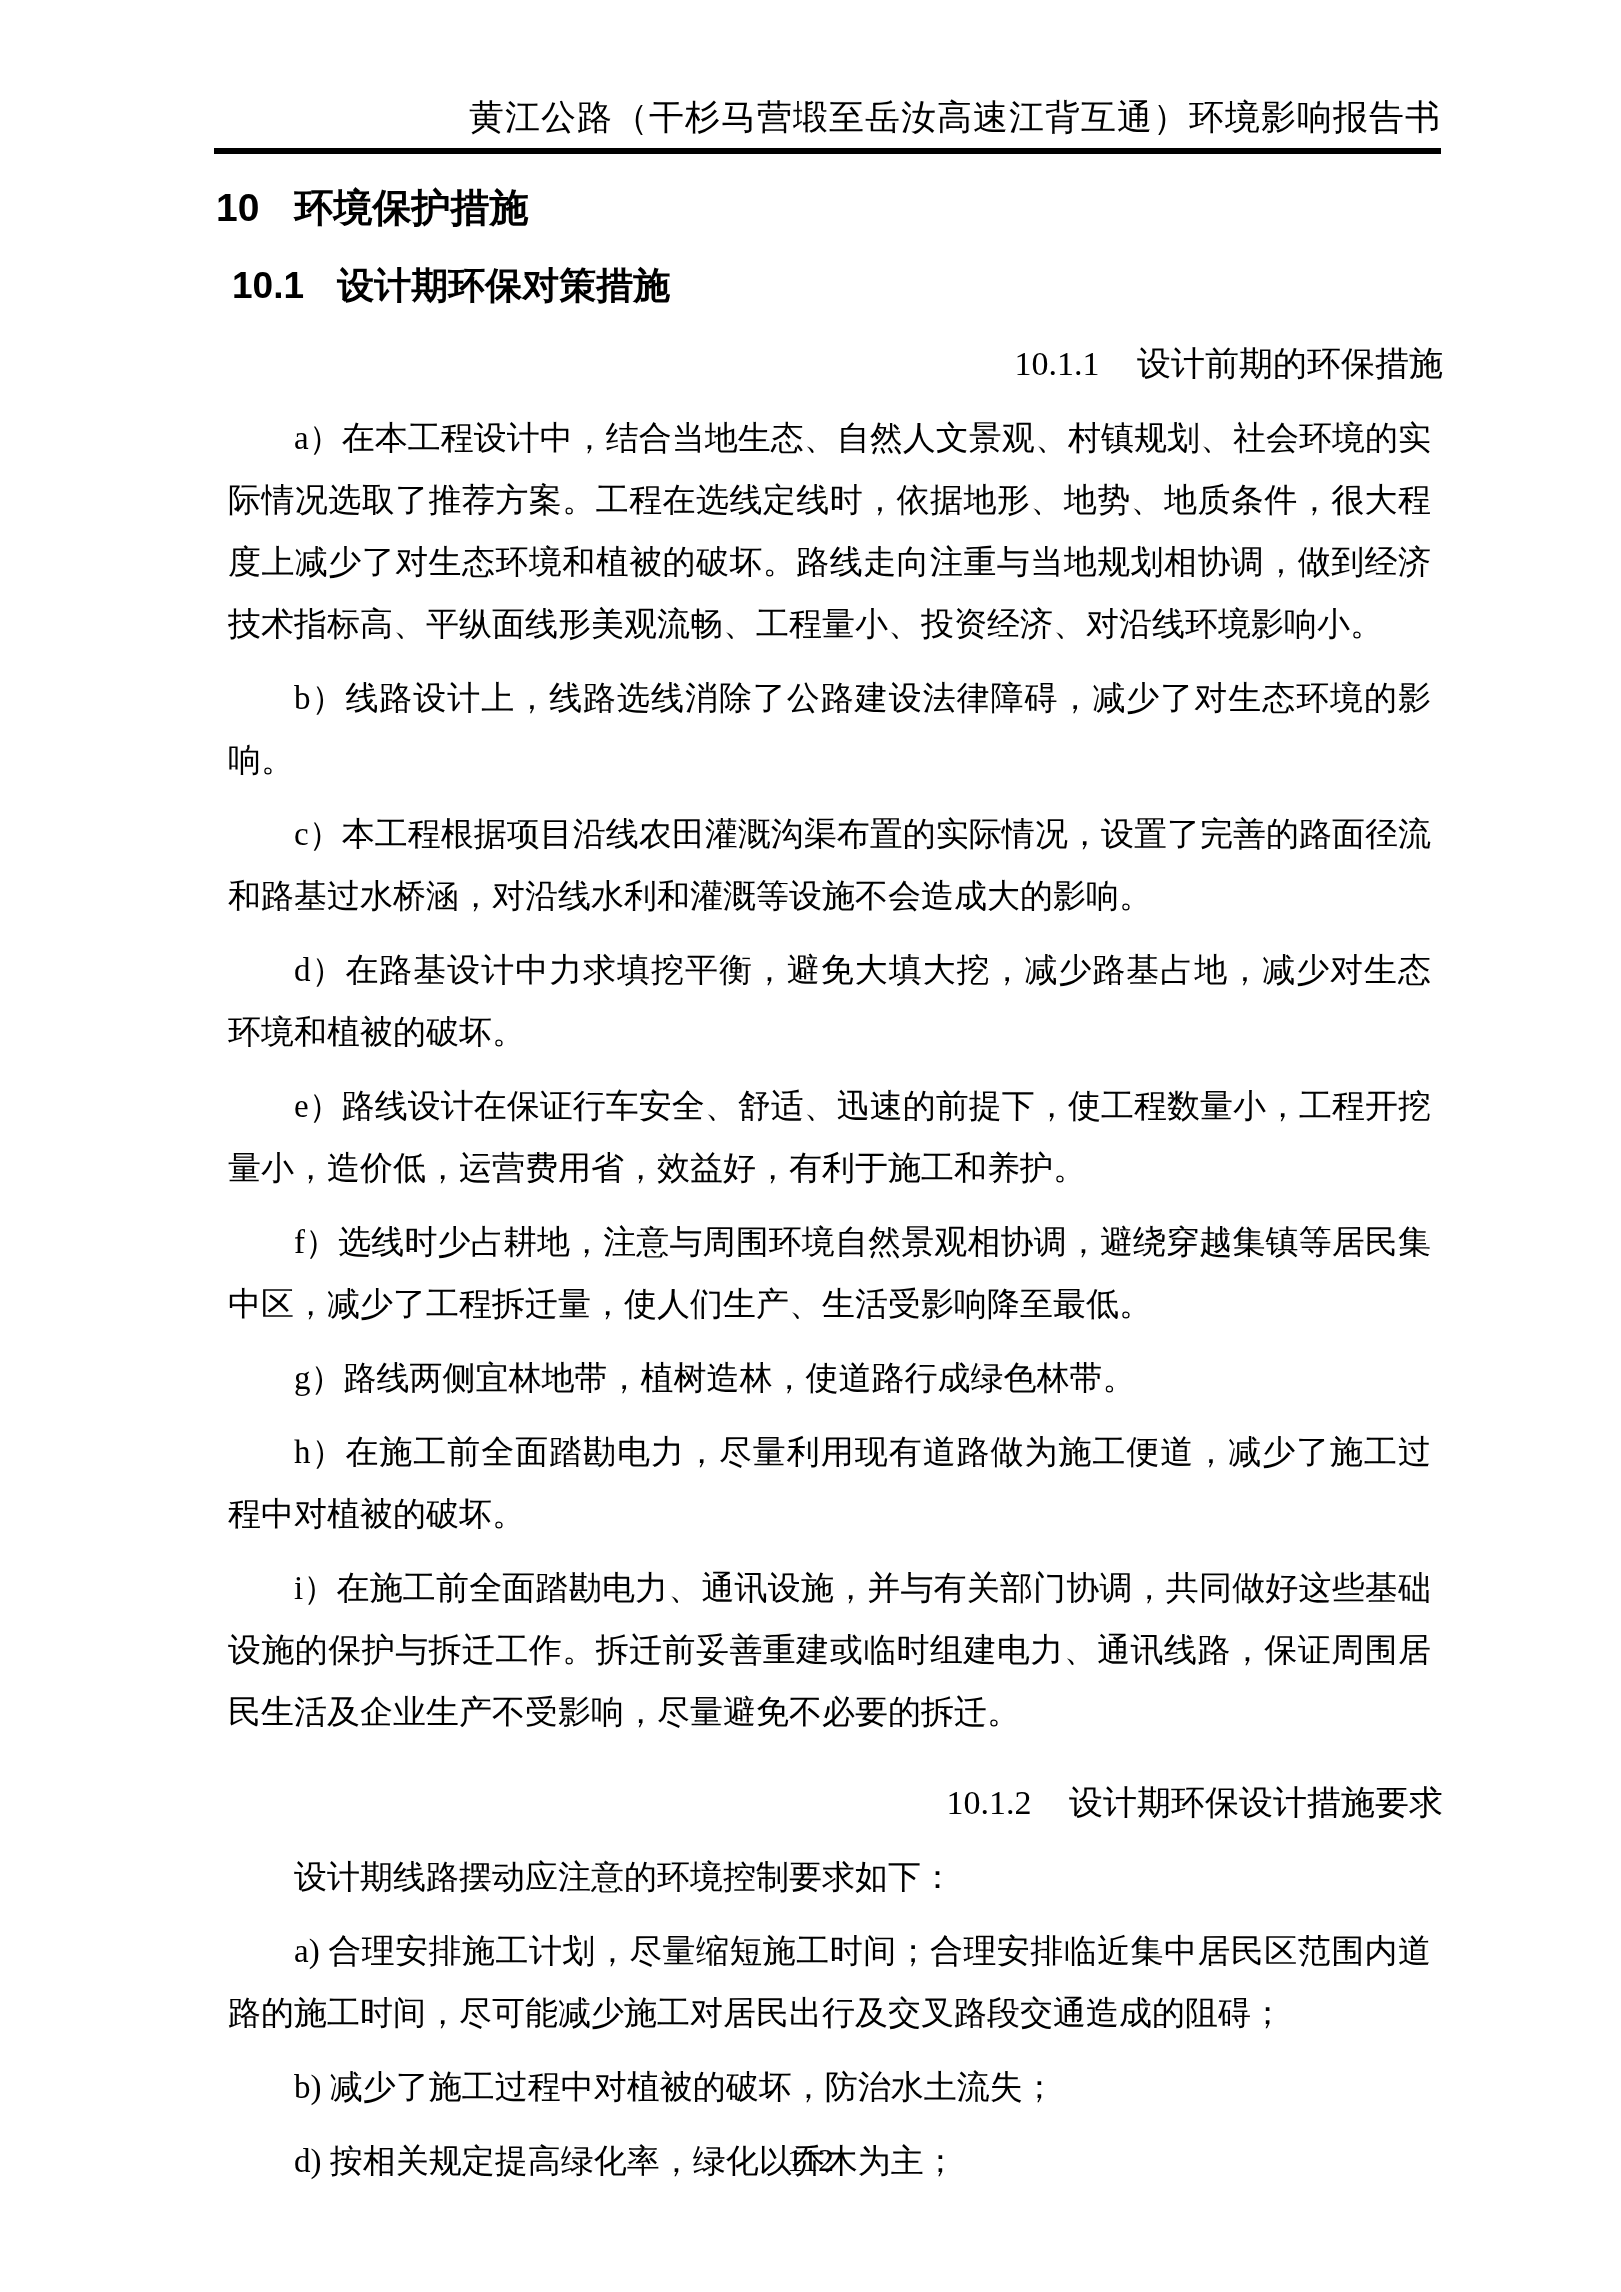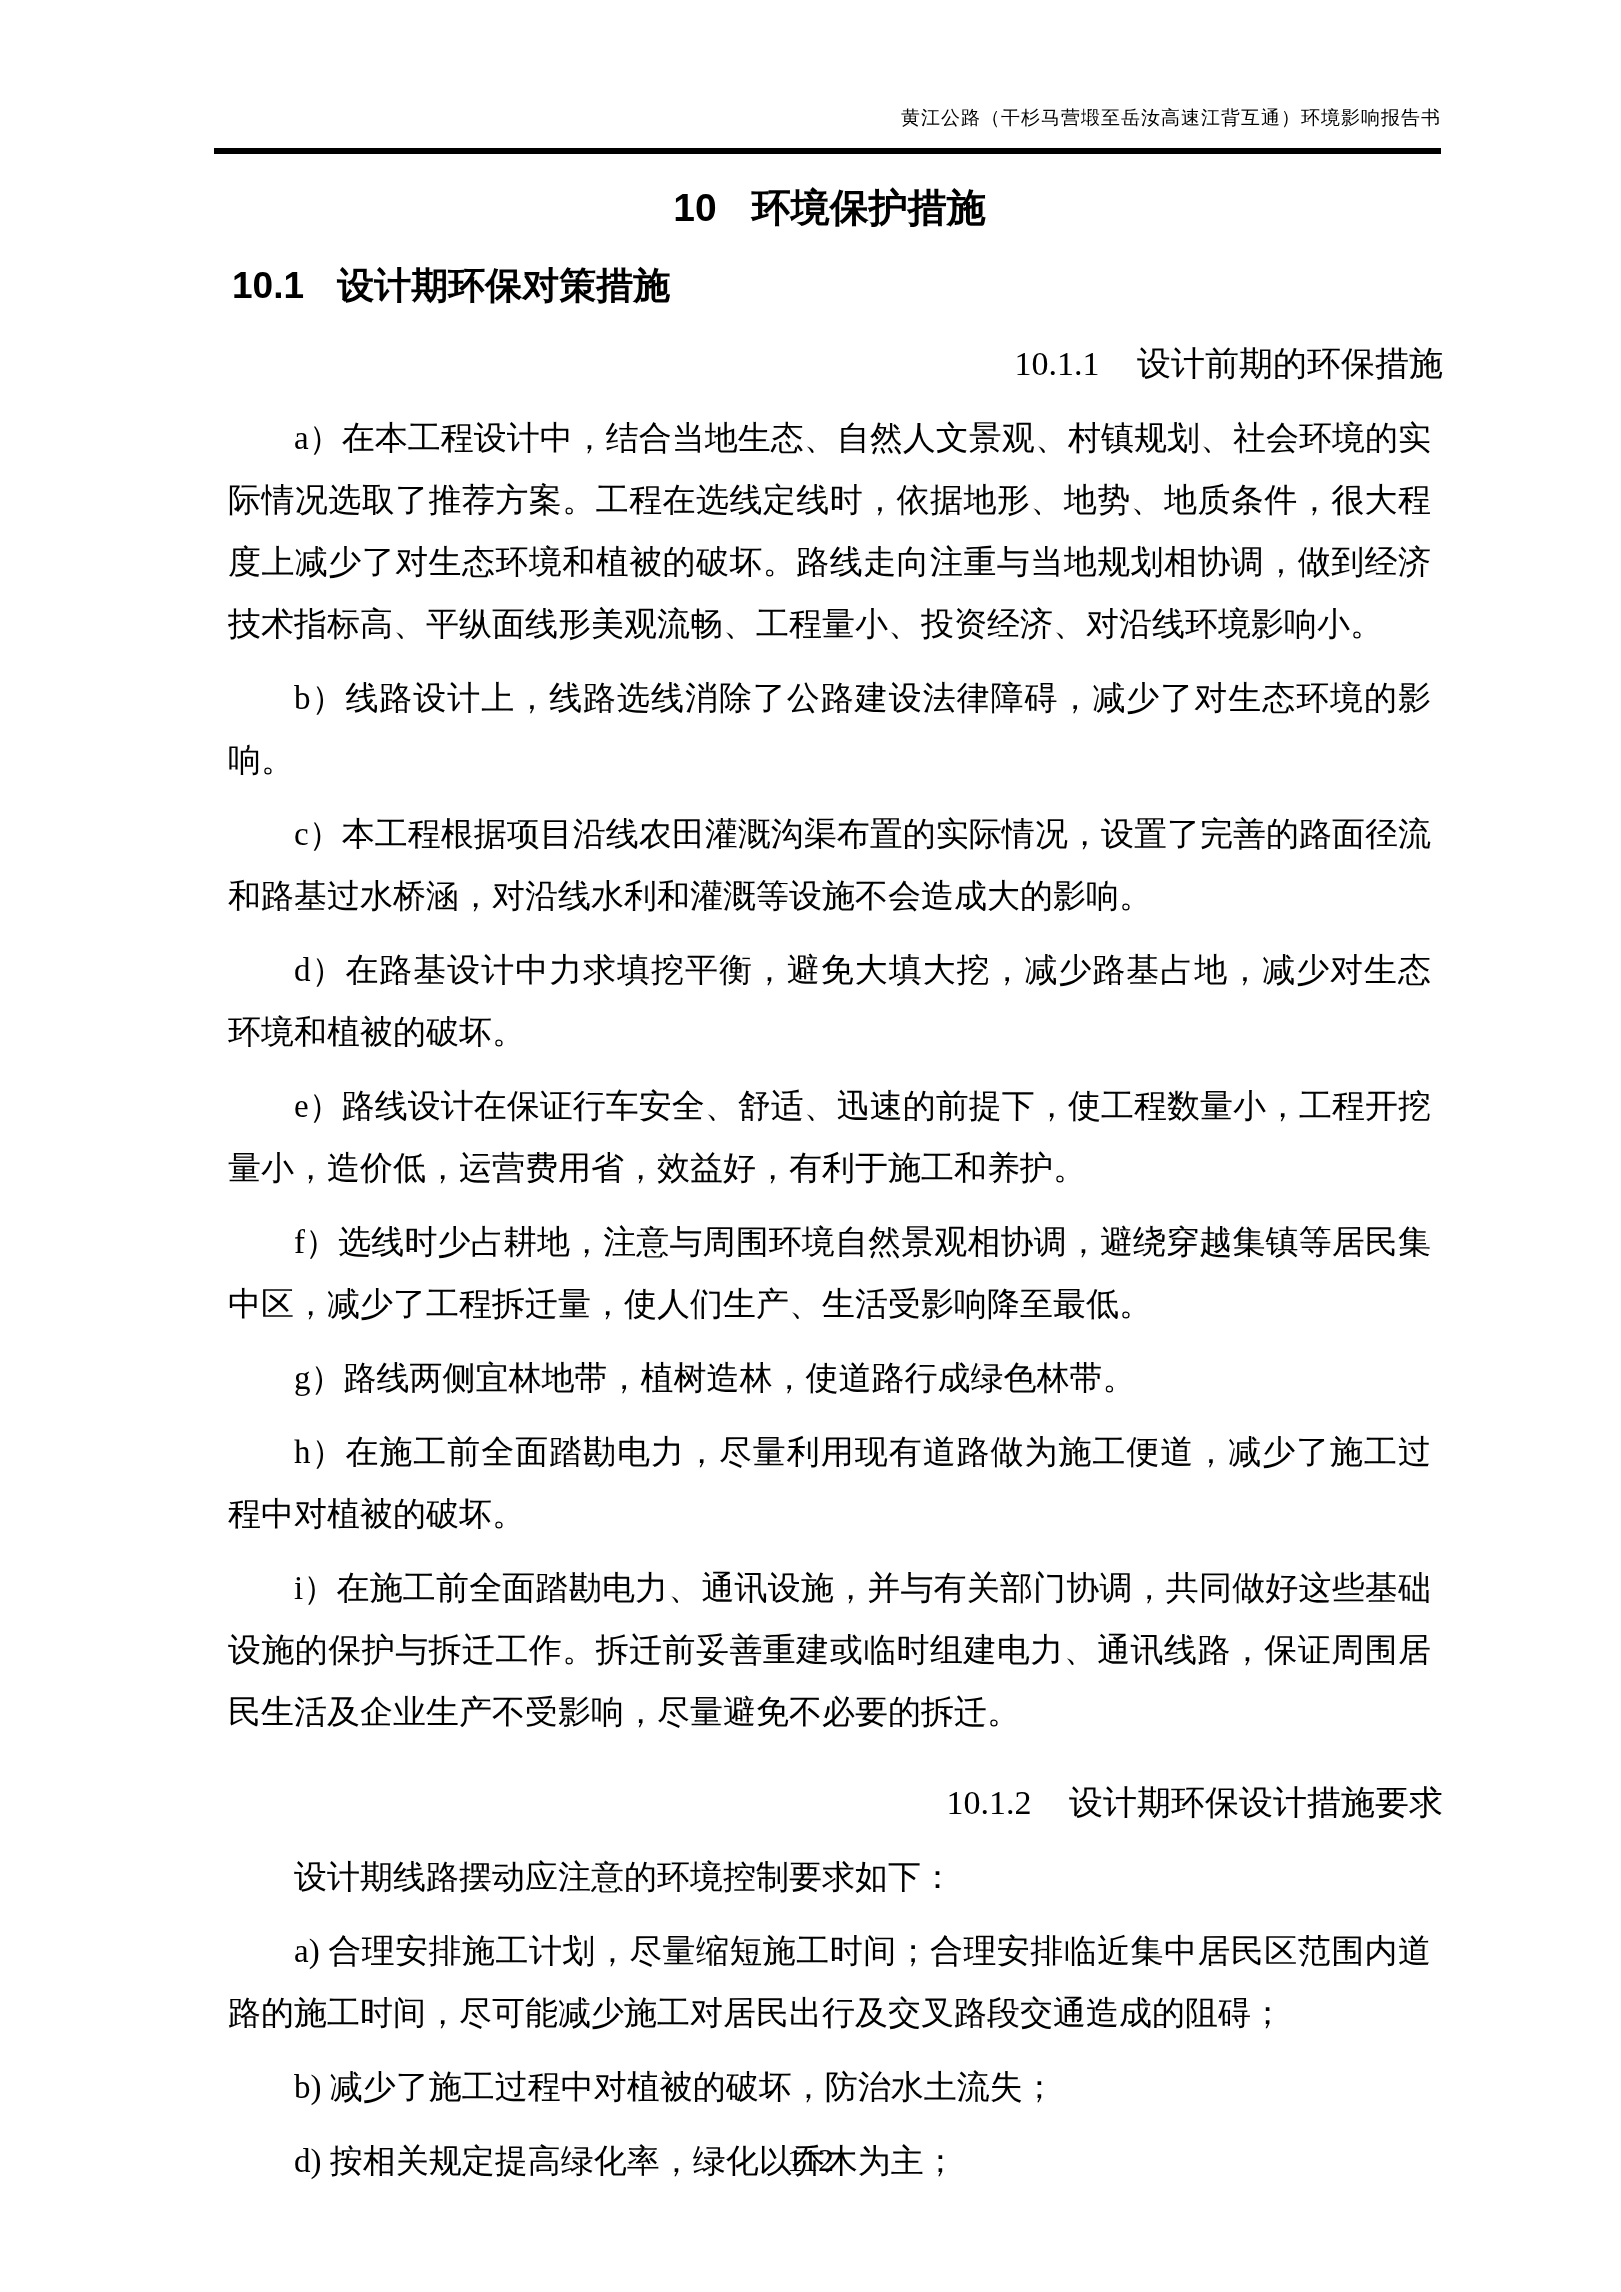--- a/index.html
+++ b/index.html
@@ -15,21 +15,21 @@
     color: #000000;
     font-family: "Liberation Serif", serif;
     overflow: hidden;
   }
   .doc-header {
     position: absolute;
     top: 101px;
     left: 214px;
     width: 1227px;
     text-align: right;
-    font-size: 19px;
+    font-size: 35px;
     line-height: 33px;
     letter-spacing: 1px;
     font-family: "Liberation Serif", serif;
   }
   .doc-header-rule {
     position: absolute;
     top: 148px;
     left: 214px;
     width: 1227px;
     height: 5.9px;
@@ -44,21 +44,21 @@
     line-height: 62px;
     text-align: justify;
     text-justify: inter-ideograph;
   }
   .h1 {
     font-family: "Liberation Sans", sans-serif;
     font-weight: bold;
     font-size: 39px;
     line-height: 63px;
     margin: 0;
-    text-align: center;
+    text-align: left;
   }
   .h2 {
     font-family: "Liberation Sans", sans-serif;
     font-weight: bold;
     font-size: 37px;
     line-height: 62px;
     margin: 16px;
     text-align: left;
   }
   .h3 {

